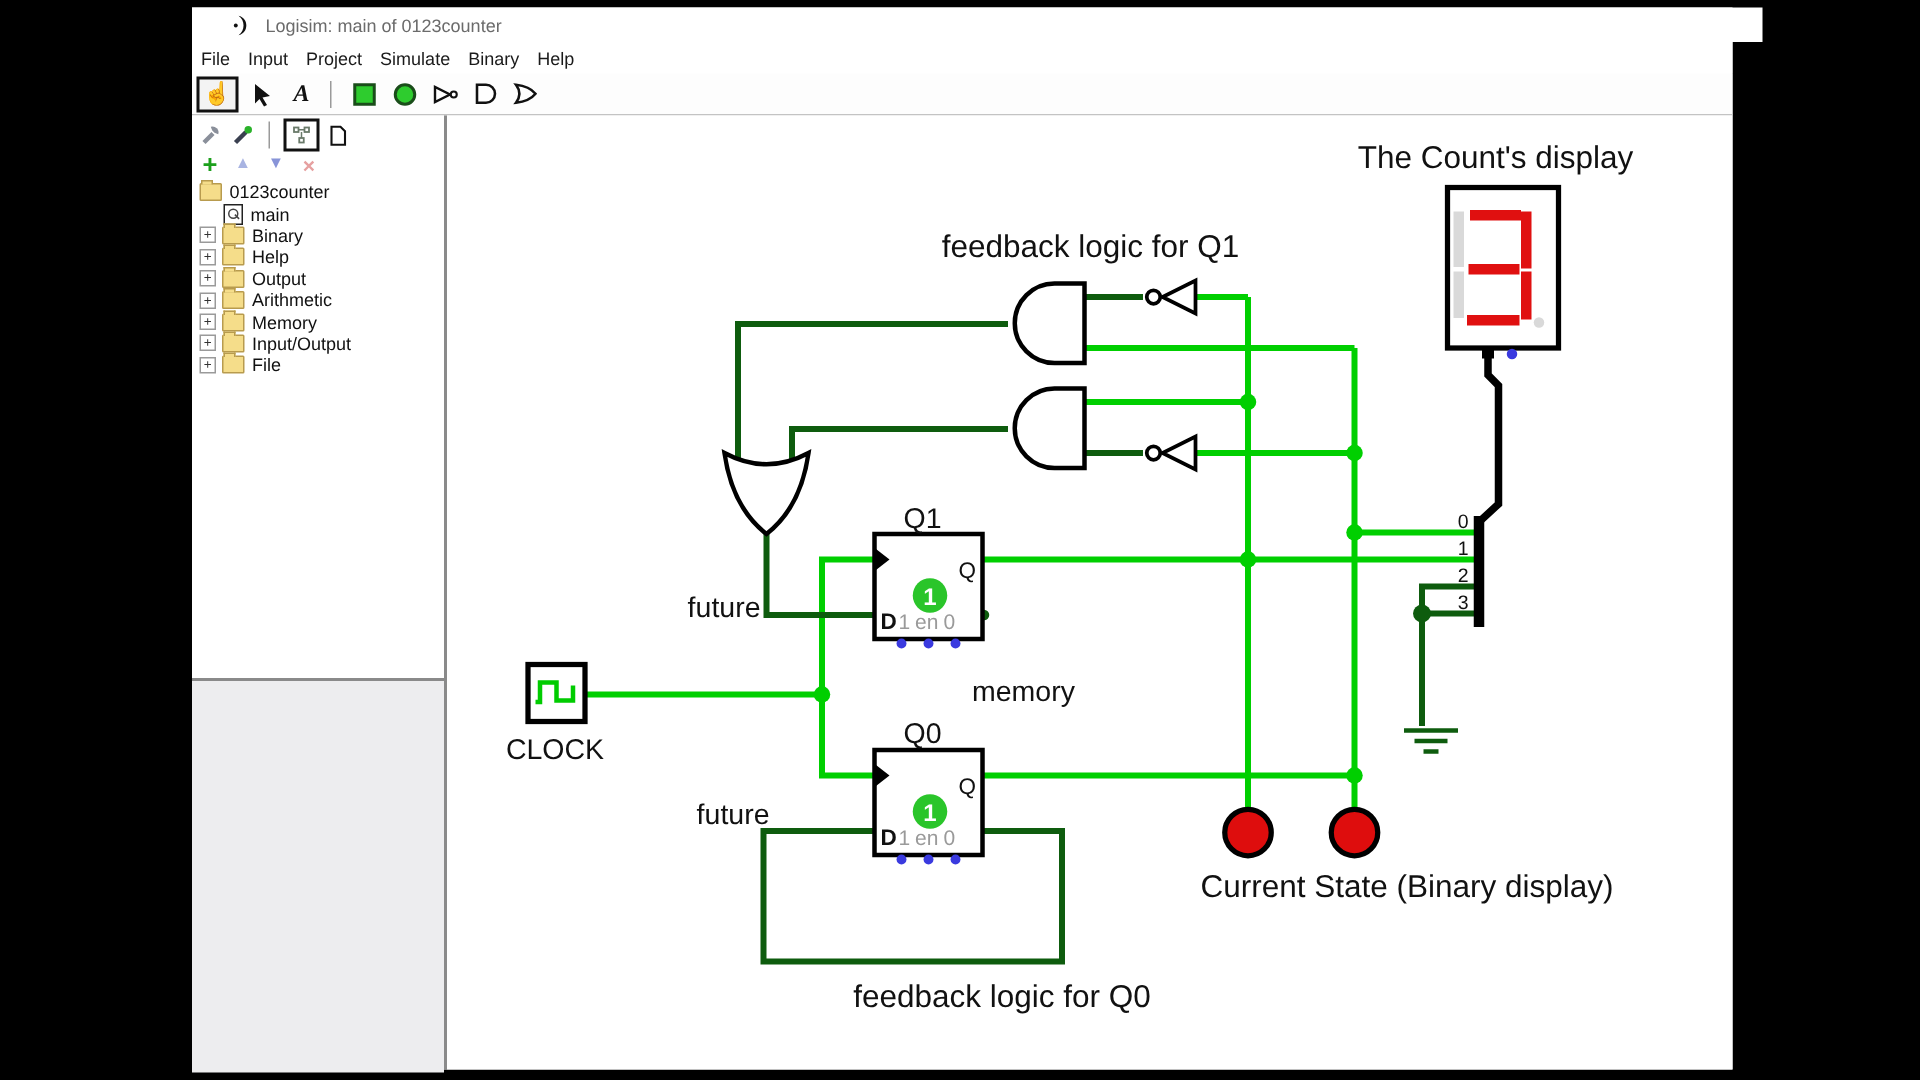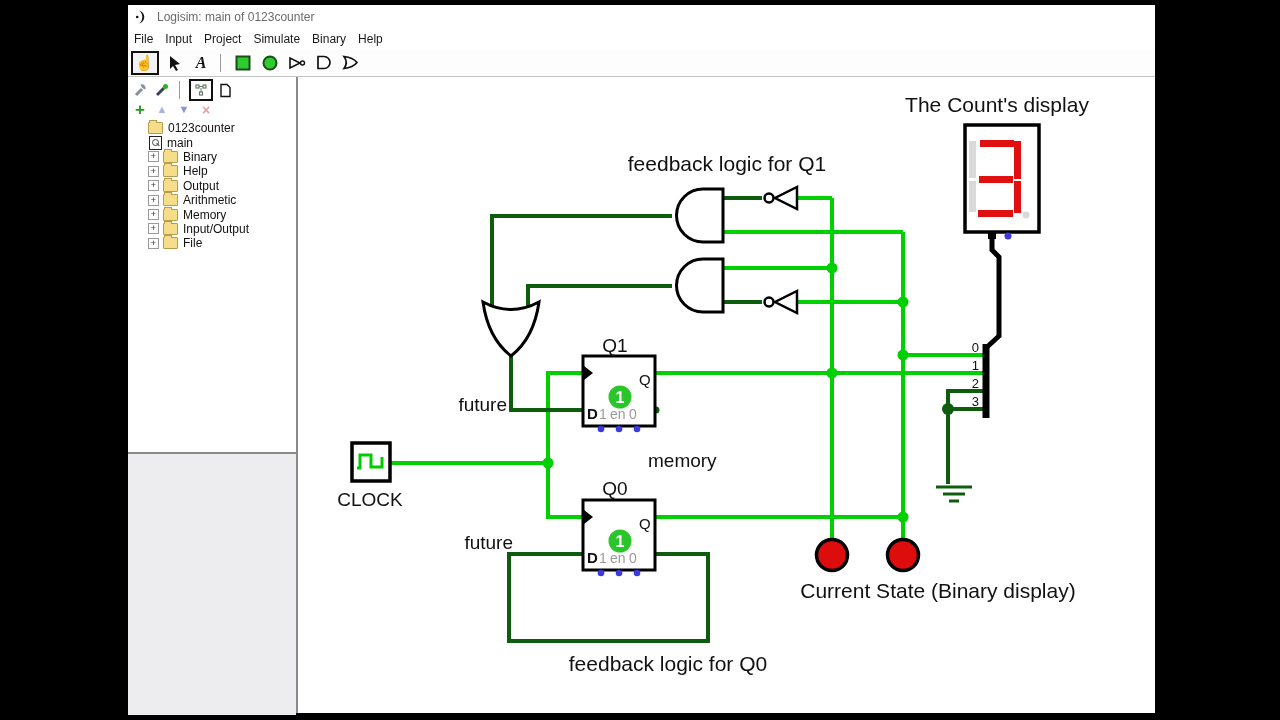--- a/index.html
+++ b/index.html
@@ -1,20 +1,20 @@
 <!DOCTYPE html>
 <html style="--wire-on: #00cf00; --wire-off: #0e5c0e; --led-on: #de0d0d; --segment-on: #e01010; --segment-off: #d9d9d9;"><head>
 <meta charset="utf-8">
 <style>
   html,body{margin:0;padding:0;background:#000;width:1280px;height:720px;overflow:hidden;
             font-family:"Liberation Sans", sans-serif;}
   #window{position:absolute;left:128px;top:5px;width:1027px;height:708px;background:#fff;}
 
   
-  #titlebar{position:absolute;left:0;top:0;width:100%;height:23px;background:#fff;display:flex;align-items:center;}
+  #titlebar{position:absolute;left:0;top:0;width:100%;height:23px;background:#fff;display:flex;align-items:center;padding-left:20px;}
   #titlebar .logo{margin-left:6px;width:16px;height:16px;}
   #titlebar .ttext{margin-left:7px;font-size:12px;color:#6b6b6b;}
 
   
   #menubar{position:absolute;left:0;top:23px;width:100%;height:21px;background:#fff;display:flex;align-items:center;font-size:12px;color:#1a1a1a;}
   #menubar span{padding:0 6px;text-align:right;}
 
   
   #toolbar{position:absolute;left:0;top:44px;width:100%;height:27px;background:#fdfdfd;border-bottom:1px solid #c3c3c3;display:flex;align-items:center;}
   .tbtn{width:24px;height:22px;display:flex;align-items:center;justify-content:center;margin-left:3px;}
@@ -31,21 +31,21 @@
   .ptbtn{width:20px;height:18px;display:flex;align-items:center;justify-content:center;margin-left:2px;}
   .ptbtn.selected{border:2px solid #111;background:#fff;}
   .plus-glyph{color:#1ca01c;font-weight:bold;font-size:17px;line-height:1;}
   .up-glyph{color:#a9b4e2;font-size:11px;line-height:1;}
   .down-glyph{color:#8894d8;font-size:11px;line-height:1;}
   .x-glyph{color:#e6a0a0;font-weight:bold;font-size:14px;line-height:1;}
 
   
   #tree{margin-top:3px;font-size:12px;color:#111;}
   .trow{height:14.4px;display:flex;align-items:center;white-space:nowrap;}
-  .indent1{padding-left:20px;} .indent2{padding-left:21px;text-align:right;}
+  .indent1{padding-left:5px;} .indent2{padding-left:21px;text-align:right;}
   .expander{width:9px;height:9px;border:1px solid #9a9a9a;background:#fff;color:#333;font-size:9px;line-height:8px;text-align:center;margin-right:4px;flex:none;}
   .folder{width:13px;height:10px;background:#f5dd8a;border:1px solid #b89b4e;border-radius:1px;position:relative;margin-right:5px;flex:none;}
   .folder::before{content:"";position:absolute;left:0;top:-3px;width:6px;height:2px;background:#f5dd8a;border:1px solid #b89b4e;border-bottom:none;}
   .circicon{width:11px;height:12px;border:1px solid #222;background:#fff;position:relative;margin-right:5px;flex:none;}
   .circicon::before{content:"";position:absolute;left:2px;top:2px;width:5px;height:5px;border:1px solid #444;border-radius:50%;}
   .circicon::after{content:"";position:absolute;left:6px;top:7px;width:4px;height:1px;background:#444;transform:rotate(45deg);}
 
   
   #attrpane{position:absolute;left:0;top:375px;width:168px;height:261px;background:#ededef;border-top:2px solid #8a8a8a;}
 

